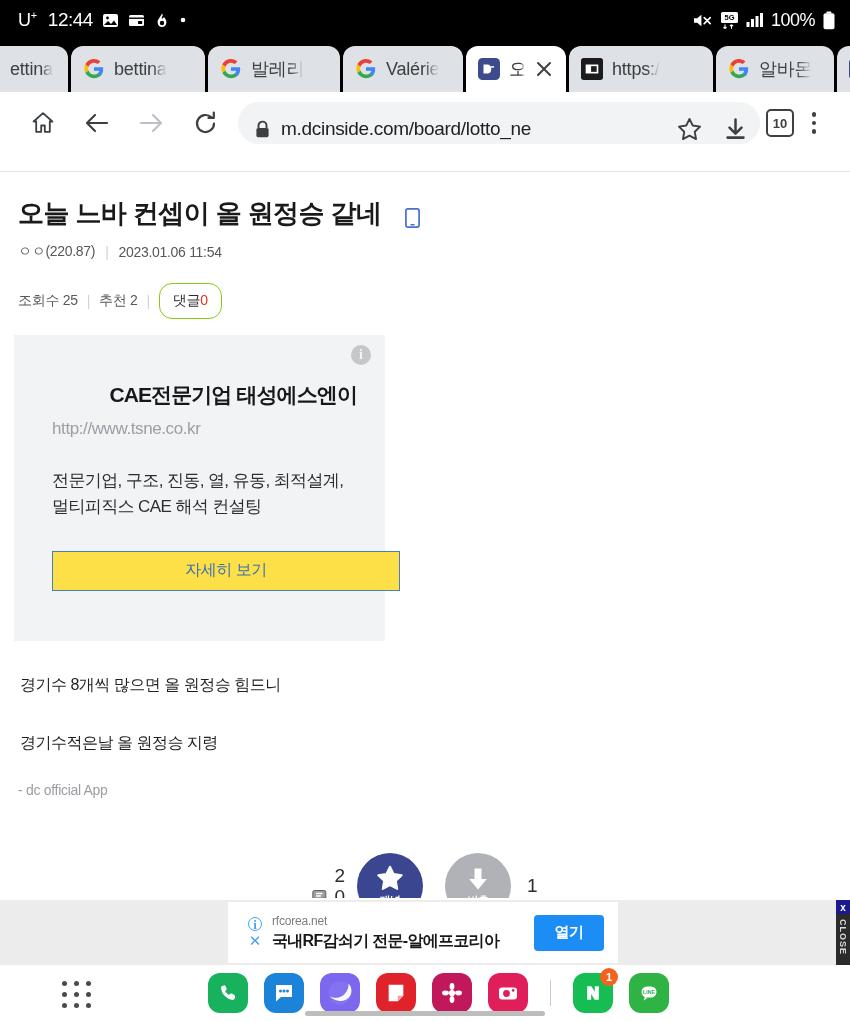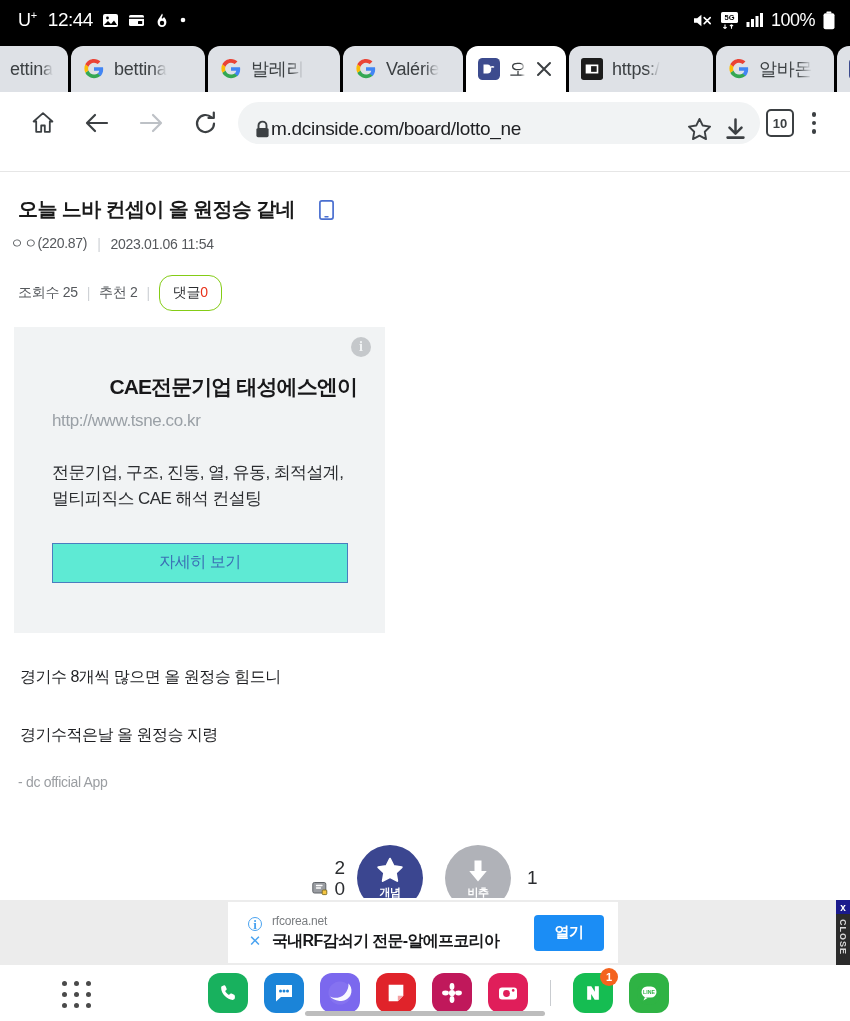--- a/index.html
+++ b/index.html
@@ -48,21 +48,21 @@
   .tabclose { width: 20px; height: 20px; flex: 0 0 auto; }
 
   
   .omnibar {
     height: 62px; background: #fff; display: flex; align-items: center;
     padding: 0 16px; gap: 0px;
   }
   .ob-btn { width: 54px; height: 54px; display: flex; align-items: center; justify-content: center; flex:0 0 auto;}
   .urlpill {
     flex: 1 1 auto; height: 42px; background: #f1f3f4; border-radius: 21px;
-    display: flex; align-items: center; padding: 12px 12px 0 16px; 
+    display: flex; align-items: center; padding: 12px 12px 0 16px; gap: 10px;
     margin: 0 6px; min-width: 0;
   }
   .urltext {
     flex: 1 1 auto; font-size: 19px; color: #202124; white-space: nowrap;
     overflow: hidden; letter-spacing: -0.3px;
   }
   .tabcount {
     width: 28px; height: 28px; border: 2.2px solid #3c4043; border-radius: 5px;
     display: flex; align-items: center; justify-content: center;
     font-size: 13px; font-weight: 700; color: #3c4043; flex:0 0 auto;
@@ -71,25 +71,25 @@
   .kebab i { width: 4.5px; height: 4.5px; background:#3c4043; border-radius:50%; display:block;}
 
   
   .page { position: relative; background: #fff; height: 744px; overflow: hidden; }
   .cutrow { height: 18px; border-bottom: 1px solid #e6e6e6; position: relative; overflow:hidden;}
   .cutrow .ghost { position:absolute; left:8px; top:-9px; font-size:13px; color:#b9bbc0; white-space:nowrap;}
 
   .post-title {
     display: flex; align-items: center; gap: 24px;
     padding: 24px 18px 0 18px;
-    font-size: 20px; font-weight: 700; color: #1a1a1a; letter-spacing: -0.6px;
+    font-size: 26px; font-weight: 700; color: #1a1a1a; letter-spacing: -0.6px;
   }
   .mobile-badge { width: 15px; height: 20px; flex: 0 0 auto; }
   .post-meta {
-    padding: 12px 18px 0 10px; font-size: 14px; color: #55585c; letter-spacing: -0.3px;
+    padding: 12px 18px 0 18px; font-size: 14px; color: #55585c; letter-spacing: -0.3px;
     display:flex; align-items:center; gap:10px;
   }
   .meta-sep { color:#cfd2d6; }
   .post-stats {
     padding: 22px 18px 0 18px; font-size: 14px; color: #55585c;
     display: flex; align-items: center; gap: 9px; letter-spacing: -0.3px;
   }
   .cmt-pill {
     border: 1px solid #84cc16; border-radius: 13px; padding: 8px 13px;
     font-size: 14px; color: #2b2d30; background:#fff;
@@ -104,23 +104,23 @@
   .adinfo {
     position: absolute; right: 14px; top: 10px; width: 20px; height: 20px;
     border-radius: 50%; background: #c5c8cb; color:#f1f3f4;
     font-size: 14px; font-weight: 700; font-family: "Liberation Serif", serif;
     display:flex; align-items:center; justify-content:center;
   }
   .ad-h { font-size: 21px; font-weight: 700; color: #18181a; letter-spacing: -0.9px; text-align: right; }
   .ad-url { font-size: 17px; color: #9aa0a6; margin-top: 10px; letter-spacing: -0.4px;}
   .ad-desc { font-size: 17px; color: #2b2d30; margin-top: 29px; line-height: 1.52; letter-spacing: -0.6px; width: 300px;}
   .ad-cta {
-    margin-top: 31px; width: 296px; height: 40px; border: 1px solid #4a7dbf;
+    margin-top: 31px; width: 348px; height: 40px; border: 1px solid #4a7dbf;
     display: flex; align-items:center; justify-content:center;
-    font-size: 16px; color: #3a6fb5; font-weight: 500; letter-spacing: -0.5px; background:#5eead4;
+    font-size: 16px; color: #3a6fb5; font-weight: 500; letter-spacing: -0.5px; background:#fde047;
   }
 
   
   .body-p { padding: 0 20px; font-size: 16px; color: #1f2023; letter-spacing: -0.5px; }
   .p1 { margin-top: 34px; }
   .p2 { margin-top: 37px; }
   .sig { margin-top: 28px; font-size: 14px; color: #9b9ea2; padding: 0 18px; letter-spacing: -0.3px;}
 
   
   .votewrap {

